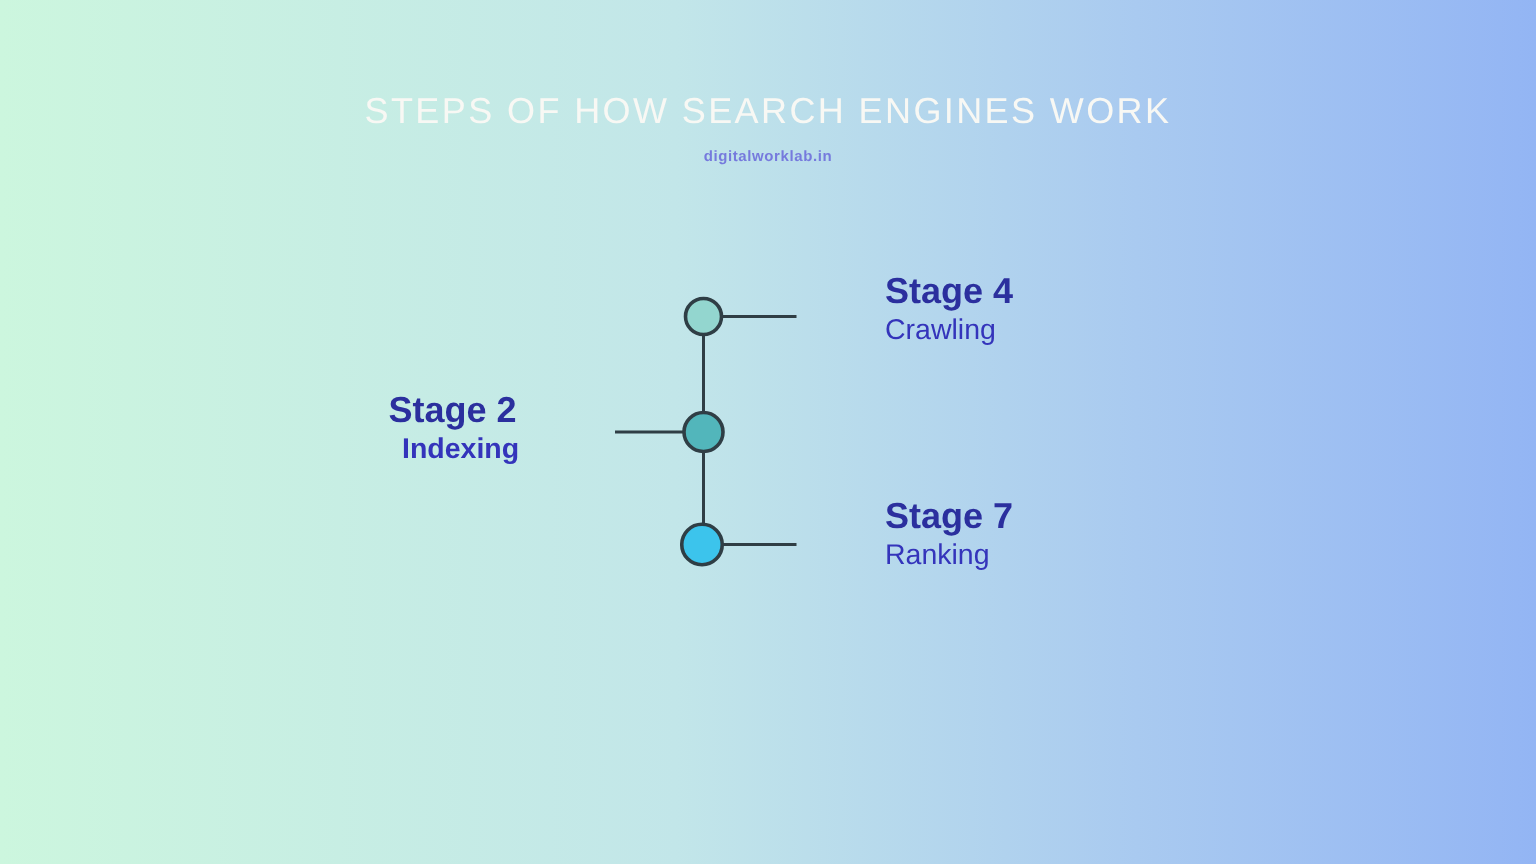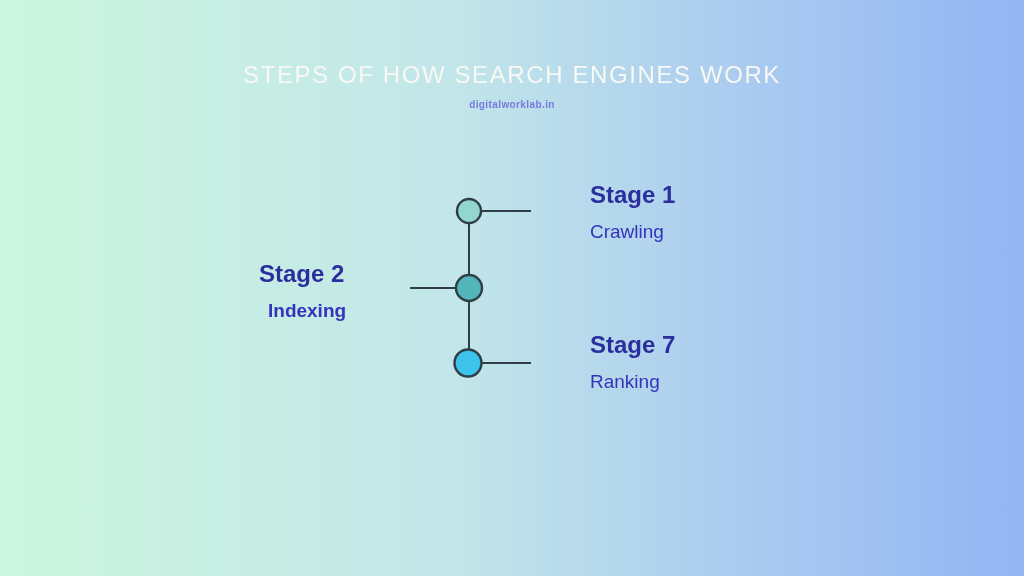--- a/index.html
+++ b/index.html
@@ -66,21 +66,21 @@
   .stage {
     position: absolute;
   }
   .stage-name {
     font-size: 24px;
     font-weight: bold;
     line-height: 28px;
     color: var(--stage-heading, #2b2f9e);
   }
   .stage-label {
-    margin-top: 11px;
+    margin-top: 0;
     font-size: 19px;
     line-height: 24px;
     color: var(--stage-label, #3434bb);
   }
   .stage-1 { left: 590px; top: 181px; }
   .stage-2 { left: 259px; top: 260px; }
   .stage-2 .stage-label { margin-left: 9px; font-weight: bold; }
   .stage-3 { left: 590px; top: 331px; }
 </style>
 </head>
@@ -96,21 +96,21 @@
     <line class="connector" x1="469" y1="211" x2="469" y2="363"></line>
     <line class="connector" x1="479" y1="211" x2="531" y2="211"></line>
     <line class="connector" x1="410" y1="288" x2="458" y2="288"></line>
     <line class="connector" x1="480" y1="363" x2="531" y2="363"></line>
     <circle class="node" cx="469" cy="211" r="12" fill="#93d6cf"></circle>
     <circle class="node" cx="469" cy="288" r="13" fill="#52b6bb"></circle>
     <circle class="node" cx="468" cy="363" r="13.5" fill="#3cc4ec"></circle>
   </svg>
 
   <div class="stage stage-1">
-    <div class="stage-name">Stage 1</div>
+    <div class="stage-name">Stage 4</div>
     <div class="stage-label">Crawling</div>
   </div>
 
   <div class="stage stage-2">
     <div class="stage-name">Stage 2</div>
     <div class="stage-label">Indexing</div>
   </div>
 
   <div class="stage stage-3">
     <div class="stage-name">Stage 7</div>

